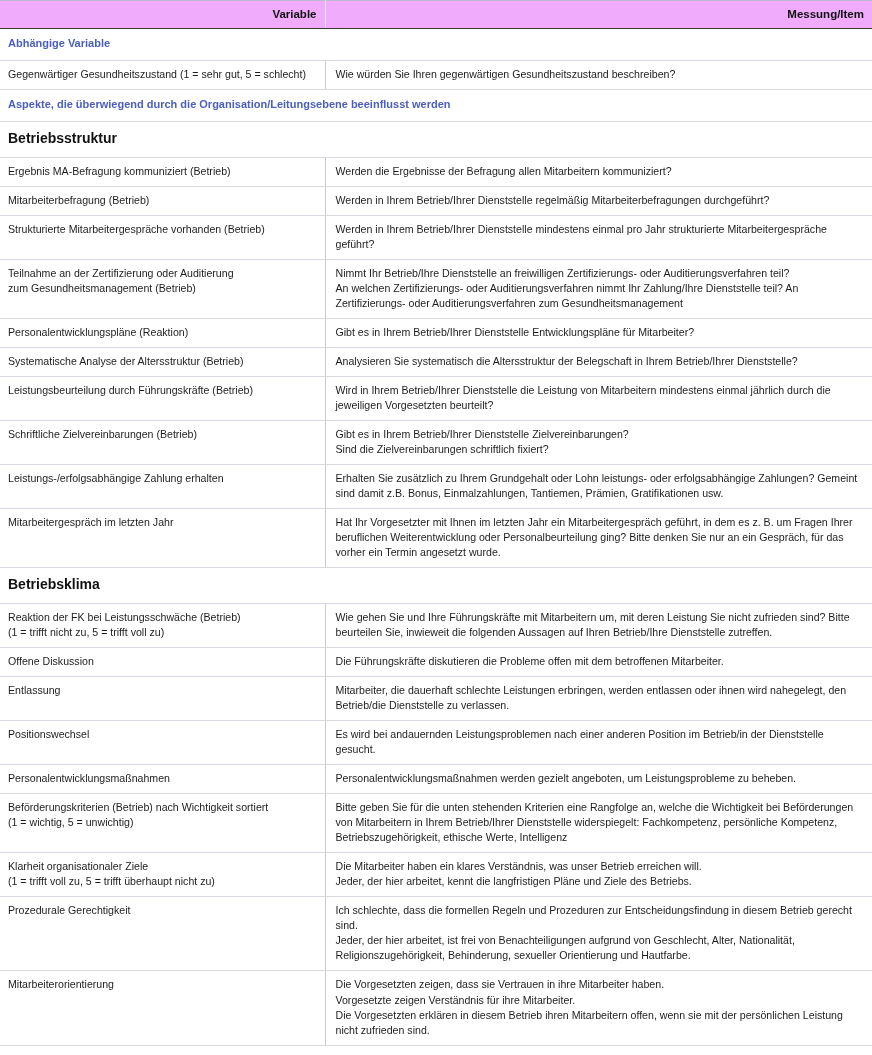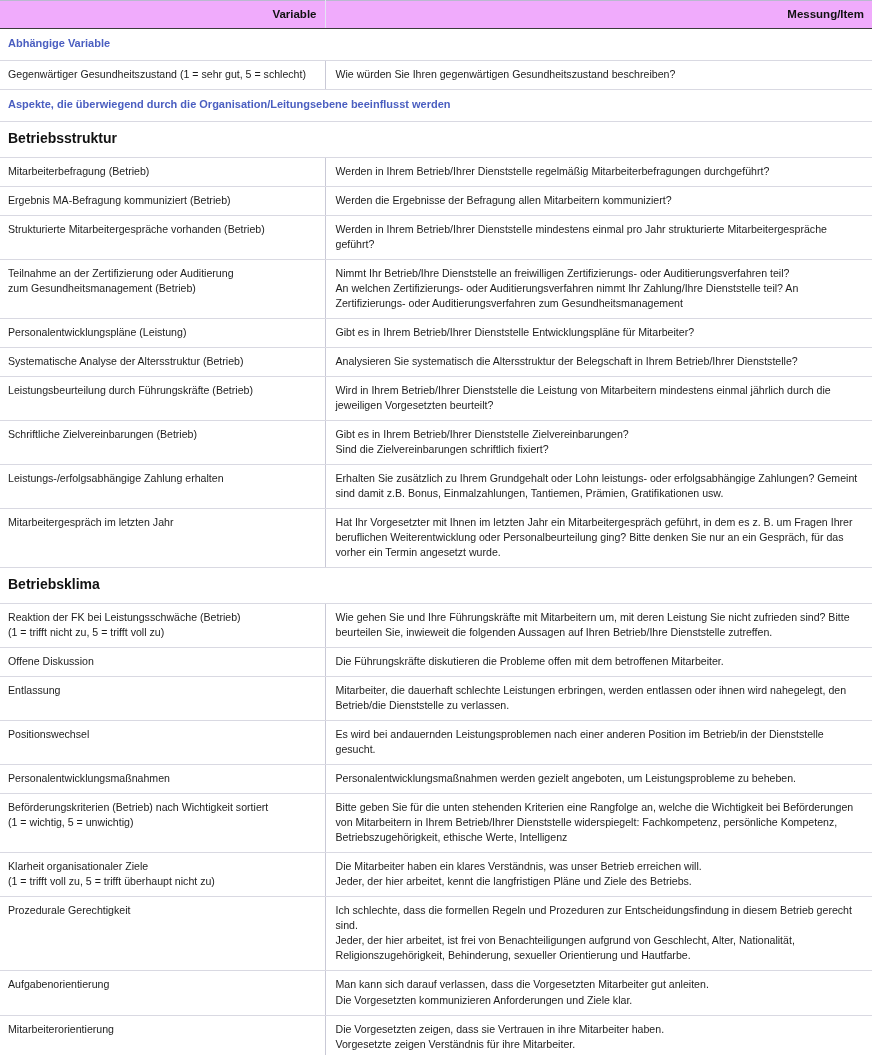--- a/index.html
+++ b/index.html
@@ -117,32 +117,32 @@
           </td>
         </tr>
         <tr class="section-row blue">
           <td colspan="2">Aspekte, die überwiegend durch die Organisation/Leitungsebene beeinflusst werden</td>
         </tr>
         <tr class="section-row dark">
           <td colspan="2">Betriebsstruktur</td>
         </tr>
         <tr>
           <td class="cell-variable">
+            <span class="line">Ergebnis MA-Befragung kommuniziert (Betrieb)</span>
+          </td>
+          <td class="cell-messung">
+            <span class="line">Werden die Ergebnisse der Befragung allen Mitarbeitern kommuniziert?</span>
+          </td>
+        </tr>
+        <tr>
+          <td class="cell-variable">
             <span class="line">Mitarbeiterbefragung (Betrieb)</span>
           </td>
           <td class="cell-messung">
             <span class="line">Werden in Ihrem Betrieb/Ihrer Dienststelle regelmäßig Mitarbeiterbefragungen durchgeführt?</span>
-          </td>
-        </tr>
-        <tr>
-          <td class="cell-variable">
-            <span class="line">Ergebnis MA-Befragung kommuniziert (Betrieb)</span>
-          </td>
-          <td class="cell-messung">
-            <span class="line">Werden die Ergebnisse der Befragung allen Mitarbeitern kommuniziert?</span>
           </td>
         </tr>
         <tr>
           <td class="cell-variable">
             <span class="line">Strukturierte Mitarbeitergespräche vorhanden (Betrieb)</span>
           </td>
           <td class="cell-messung">
             <span class="line">Werden in Ihrem Betrieb/Ihrer Dienststelle mindestens einmal pro Jahr strukturierte Mitarbeitergespräche geführt?</span>
           </td>
         </tr>
@@ -151,21 +151,21 @@
             <span class="line">Teilnahme an der Zertifizierung oder Auditierung</span>
             <span class="line">zum Gesundheitsmanagement (Betrieb)</span>
           </td>
           <td class="cell-messung">
             <span class="line">Nimmt Ihr Betrieb/Ihre Dienststelle an freiwilligen Zertifizierungs- oder Auditierungsverfahren teil?</span>
             <span class="line">An welchen Zertifizierungs- oder Auditierungsverfahren nimmt Ihr Zahlung/Ihre Dienststelle teil? An Zertifizierungs- oder Auditierungsverfahren zum Gesundheitsmanagement</span>
           </td>
         </tr>
         <tr>
           <td class="cell-variable">
-            <span class="line">Personalentwicklungspläne (Leistung)</span>
+            <span class="line">Personalentwicklungspläne (Reaktion)</span>
           </td>
           <td class="cell-messung">
             <span class="line">Gibt es in Ihrem Betrieb/Ihrer Dienststelle Entwicklungspläne für Mitarbeiter?</span>
           </td>
         </tr>
         <tr>
           <td class="cell-variable">
             <span class="line">Systematische Analyse der Altersstruktur (Betrieb)</span>
           </td>
           <td class="cell-messung">
@@ -268,29 +268,20 @@
             <span class="line">Jeder, der hier arbeitet, kennt die langfristigen Pläne und Ziele des Betriebs.</span>
           </td>
         </tr>
         <tr>
           <td class="cell-variable">
             <span class="line">Prozedurale Gerechtigkeit</span>
           </td>
           <td class="cell-messung">
             <span class="line">Ich schlechte, dass die formellen Regeln und Prozeduren zur Entscheidungsfindung in diesem Betrieb gerecht sind.</span>
             <span class="line">Jeder, der hier arbeitet, ist frei von Benachteiligungen aufgrund von Geschlecht, Alter, Nationalität, Religionszugehörigkeit, Behinderung, sexueller Orientierung und Hautfarbe.</span>
-          </td>
-        </tr>
-        <tr>
-          <td class="cell-variable">
-            <span class="line">Aufgabenorientierung</span>
-          </td>
-          <td class="cell-messung">
-            <span class="line">Man kann sich darauf verlassen, dass die Vorgesetzten Mitarbeiter gut anleiten.</span>
-            <span class="line">Die Vorgesetzten kommunizieren Anforderungen und Ziele klar.</span>
           </td>
         </tr>
         <tr>
           <td class="cell-variable">
             <span class="line">Mitarbeiterorientierung</span>
           </td>
           <td class="cell-messung">
             <span class="line">Die Vorgesetzten zeigen, dass sie Vertrauen in ihre Mitarbeiter haben.</span>
             <span class="line">Vorgesetzte zeigen Verständnis für ihre Mitarbeiter.</span>
             <span class="line">Die Vorgesetzten erklären in diesem Betrieb ihren Mitarbeitern offen, wenn sie mit der persönlichen Leistung nicht zufrieden sind.</span>

